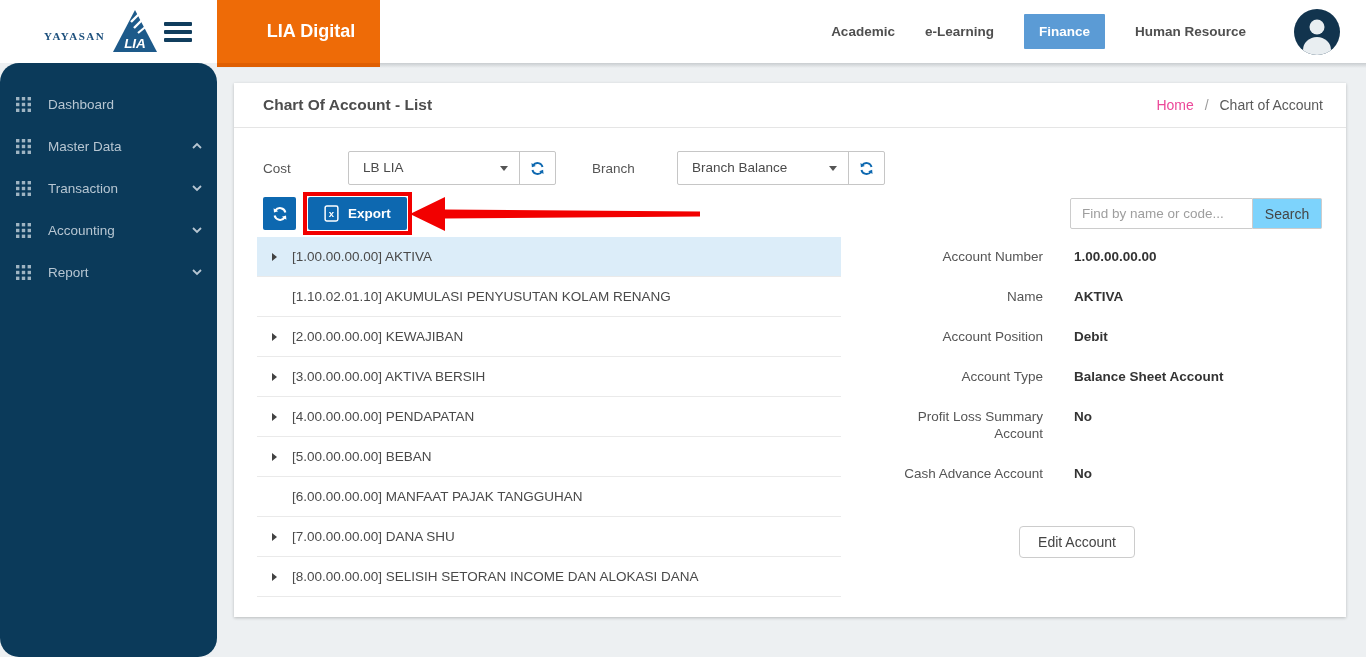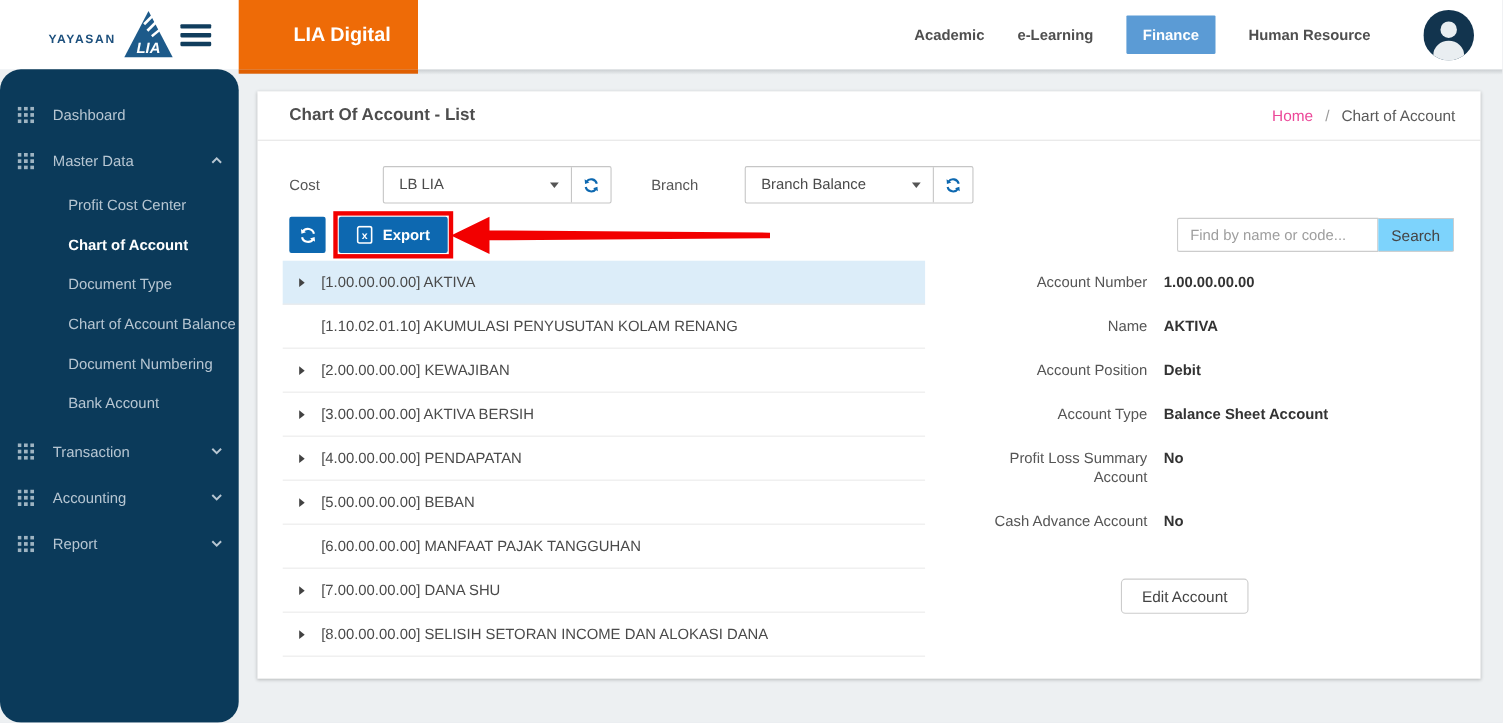--- a/index.html
+++ b/index.html
@@ -7,21 +7,21 @@
   .screen {
     position:relative; width:1366px; height:657px; overflow:hidden;
     background:#edf0f2; font-family:"Liberation Sans", sans-serif;
   }
 
   
   .header { position:absolute; top:0; left:0; width:1366px; height:63px; background:#fff; z-index:5; }
   .hdr-shadow { position:absolute; top:63px; left:217px; right:0; height:5px;
     background:linear-gradient(#c9cdd0, rgba(201,205,208,0)); z-index:4; }
   .logo-wrap { position:absolute; left:44px; top:8px; display:flex; align-items:flex-end; }
-  .logo-text { font-size:11px; letter-spacing:1.5px; color:#1d507d; font-weight:bold; padding-bottom:13px; }
+  .logo-text { font-size:11px; letter-spacing:1.5px; color:#1d507d; font-weight:bold; padding-bottom:13px;font-family:Liberation Serif, serif; }
   .logo-tri { margin-left:6px; }
   .hamburger { position:absolute; left:164px; top:22px; width:28px; height:20px; cursor:pointer; }
   .hamburger span { display:block; width:28px; height:3.6px; background:#103d5d; border-radius:1px; margin-bottom:4.4px; }
   .brand { position:absolute; left:217px; top:0; width:163px; height:63px; background:#ee6b07;
     color:#fff; font-size:18px; font-weight:bold; display:flex; align-items:center; justify-content:center;padding-left:25px; }
   .brand::after { content:""; position:absolute; left:0; right:0; top:63px; height:4px; background:#df5f02; }
   .top-nav { position:absolute; right:0; top:0; height:63px; display:flex; align-items:center; }
   .nav-item { font-size:13.5px; color:#4f4f4f; font-weight:bold; margin-right:30px; cursor:pointer; white-space:nowrap; }
   .nav-item.active { background:#5b9bd5; color:#fff; padding:10px 15px; border-radius:1px; }
   .avatar { width:46px; height:46px; margin:0 26px 0 18px; cursor:pointer; }
@@ -79,21 +79,21 @@
     font-size:13.5px; color:#4a4a4a; cursor:pointer; }
   .tree-row.selected { background:#dcedf9; }
   .tw { width:20px; display:flex; align-items:center; }
   .tri { width:0; height:0; border-top:4.5px solid transparent; border-bottom:4.5px solid transparent;
     border-left:5.5px solid #424242; }
 
   
   .details { position:absolute; left:648px; top:165px; width:390px; }
   .d-row { display:flex; margin-bottom:23px; }
   .d-label { width:161px; text-align:right; font-size:13.5px; color:#555; line-height:17px; }
-  .d-value { margin-left:15px; font-size:13.5px; font-weight:bold; color:#333; line-height:17px; }
+  .d-value { margin-left:31px; font-size:13.5px; font-weight:bold; color:#333; line-height:17px; }
   .d-actions { text-align:center; margin-top:44px; }
   .btn-edit { height:32px; padding:0 18px; background:#fff; border:1px solid #ccc; border-radius:4px;
     font-size:14px; color:#444; cursor:pointer; font-family:"Liberation Sans", sans-serif; }
 </style>
 </head>
 <body>
 
 <div class="screen">
 
   <div class="header">
@@ -163,28 +163,20 @@
         <rect x="0" y="11.6" width="3.4" height="3.4"></rect>
           <rect x="5.8" y="11.6" width="3.4" height="3.4"></rect>
           <rect x="11.6" y="11.6" width="3.4" height="3.4"></rect>
       </svg>
       <span class="lbl">Master Data</span>
       <svg class="chev" viewBox="0 0 12 12" fill="none" stroke="currentColor" stroke-width="1.8">
         <polyline points="2,8 6,4 10,8"></polyline>
       </svg>
     </div>
 
-    <div class="side-sub">
-      <div class="side-sub-item">Profit Cost Center</div>
-      <div class="side-sub-item active">Chart of Account</div>
-      <div class="side-sub-item">Document Type</div>
-      <div class="side-sub-item">Chart of Account Balance</div>
-      <div class="side-sub-item">Document Numbering</div>
-      <div class="side-sub-item">Bank Account</div>
-    </div>
 
     <div class="side-item">
       <svg class="gi" viewBox="0 0 15 15" fill="currentColor">
         <rect x="0" y="0" width="3.4" height="3.4"></rect>
           <rect x="5.8" y="0" width="3.4" height="3.4"></rect>
           <rect x="11.6" y="0" width="3.4" height="3.4"></rect>
         <rect x="0" y="5.8" width="3.4" height="3.4"></rect>
           <rect x="5.8" y="5.8" width="3.4" height="3.4"></rect>
           <rect x="11.6" y="5.8" width="3.4" height="3.4"></rect>
         <rect x="0" y="11.6" width="3.4" height="3.4"></rect>

